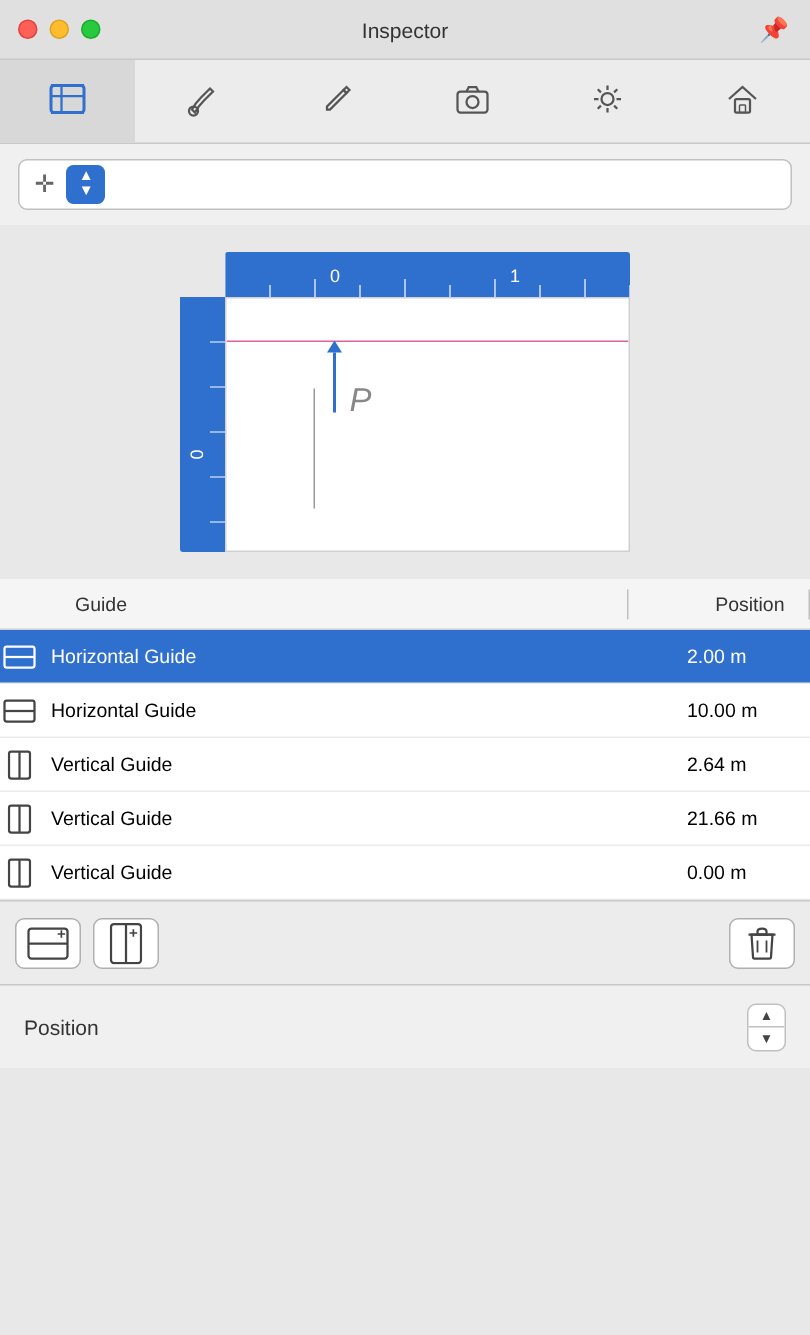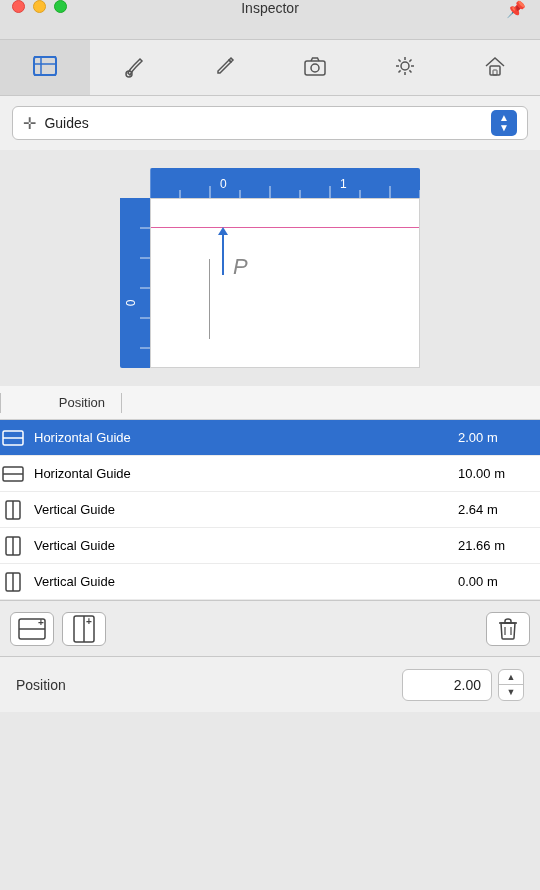--- a/index.html
+++ b/index.html
@@ -10,20 +10,21 @@
       font-family: -apple-system, BlinkMacSystemFont, 'Helvetica Neue', sans-serif;
       font-size: 13px;
       overflow: hidden;
     }
 
     
     .title-bar {
       height: 40px;
       background: #e0e0e0;
       display: flex;
+      align-items: center;
       justify-content: center;
       position: relative;
       border-bottom: 1px solid #c8c8c8;
     }
     .title-bar-controls {
       position: absolute;
       left: 12px;
       display: flex;
       gap: 8px;
       align-items: center;
@@ -438,21 +439,20 @@
         <rect x="8" y="13" width="10" height="9" rx="1" stroke="#555" stroke-width="1.5" fill="none"></rect>
         <rect x="11" y="17" width="4" height="5" rx="0.5" stroke="#555" stroke-width="1" fill="none"></rect>
       </svg>
     </span>
   </div>
 </div>
 
 <div class="dropdown-row">
   <div class="dropdown-select">
     <span class="dropdown-select-icon">✛</span>
-    <span class="dropdown-select-label">Guides</span>
     <div class="dropdown-select-arrows">
       <span style="line-height:1">▲</span>
       <span style="line-height:1">▼</span>
     </div>
   </div>
 </div>
 
 <div class="preview-area">
   <div class="ruler-container">
 
@@ -497,20 +497,21 @@
         <div class="arrow-line"></div>
       </div>
 
       <div class="letter-p">P</div>
     </div>
   </div>
 </div>
 
 <div class="table-section">
   <div class="table-header">
+    <span class="table-header-guide">Guide</span>
     <div class="table-divider"></div>
     <span class="table-header-position">Position</span>
     <div class="table-divider"></div>
   </div>
 
   <div class="table-row selected">
     <div class="table-row-icon">
       <svg width="22" height="16" viewBox="0 0 22 16">
           <rect x="1" y="1" width="20" height="14" rx="1.5" stroke="white" stroke-width="1.5" fill="none"></rect>
           <line x1="1" y1="8" x2="21" y2="8" stroke="white" stroke-width="1.5"></line>
@@ -588,19 +589,18 @@
       <path d="M8 4 Q8 2 11 2 Q14 2 14 4 L14 6 L8 6 Z" stroke="#444" stroke-width="1.5" fill="none"></path>
       <line x1="8" y1="10" x2="8" y2="18" stroke="#444" stroke-width="1.2"></line>
       <line x1="14" y1="10" x2="14" y2="18" stroke="#444" stroke-width="1.2"></line>
     </svg>
   </div>
 </div>
 
 <div class="position-row">
   <span class="position-label">Position</span>
   <div class="position-input-wrap">
-    <input class="position-input" type="text" value="2.00" style="">
     <div class="position-stepper">
       <div class="stepper-up">▲</div>
       <div class="stepper-down">▼</div>
     </div>
   </div>
 </div>
 
 </body></html>

